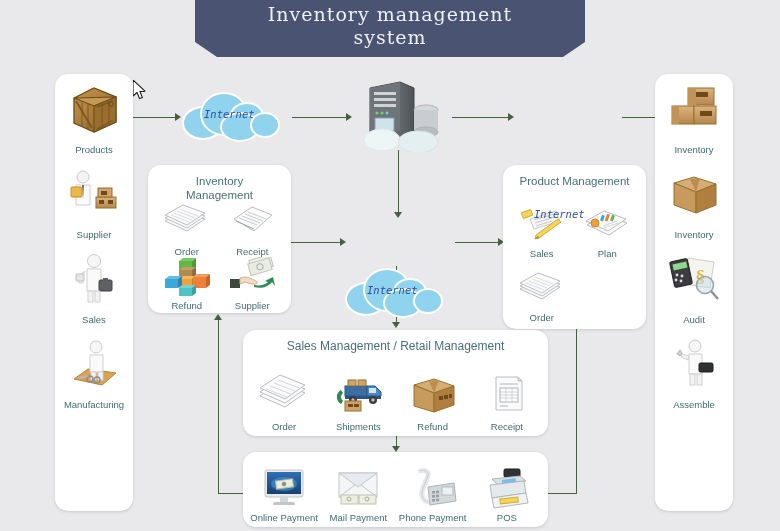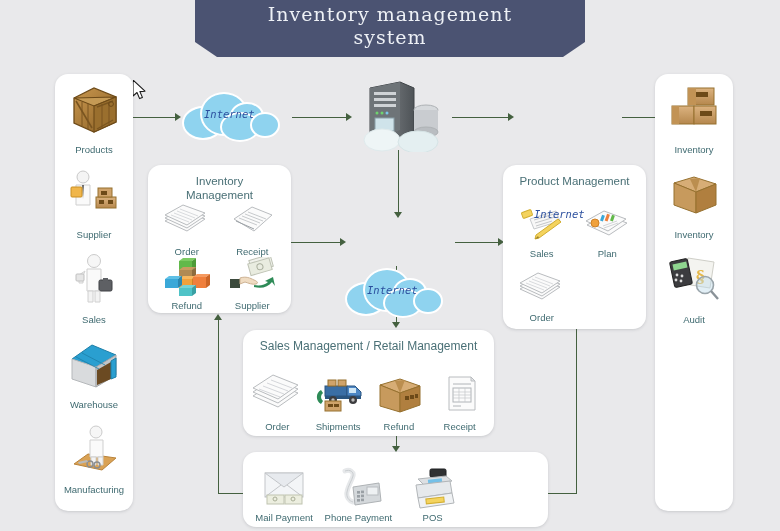--- a/index.html
+++ b/index.html
@@ -46,21 +46,21 @@
   #sidebar-left{left:55px;top:74px;height:437px;padding-top:8px;}
   #sidebar-right{left:655px;top:74px;height:437px;padding-top:8px;}
   .side-item{width:78px;display:flex;flex-direction:column;align-items:center;}
   .side-ico{width:56px;height:52px;position:relative;}
   .side-lbl{font-size:9.5px;color:#3f6a70;margin-top:10px;text-align:center;
             line-height:11px;white-space:nowrap;}
 
   
   #box-inventory{left:148px;top:165px;width:143px;height:148px;}
   #box-product{left:503px;top:165px;width:143px;height:164px;}
-  #box-sales{left:243px;top:330px;width:251px;height:106px;}
+  #box-sales{left:243px;top:330px;width:305px;height:106px;}
   #box-payment{left:243px;top:452px;width:305px;height:75px;}
 
   .grid2{position:absolute;left:6px;right:6px;top:38px;bottom:6px;
          display:grid;grid-template-columns:1fr 1fr;grid-template-rows:1fr 1fr;}
   .row4{position:absolute;left:4px;right:4px;top:33px;bottom:4px;
         display:grid;grid-template-columns:repeat(4,1fr);}
   .row4p{position:absolute;left:4px;right:4px;top:6px;bottom:4px;
         display:grid;grid-template-columns:repeat(4,1fr);}
   .cell{display:flex;flex-direction:column;align-items:center;justify-content:flex-end;}
   .cell-ico{width:52px;height:42px;position:relative;}
@@ -208,34 +208,20 @@
           <path d="M19 19 l-6 4 v8 h4 v-7z" fill="#f2f2f2" stroke="#d2d2d2"></path>
           <rect x="10" y="22" width="8" height="7" rx="1" fill="#e6e6e6" stroke="#c0c0c0"></rect>
           <rect x="33" y="28" width="13" height="11" rx="1.5" fill="#5e6064" stroke="#3f4144"></rect>
           <rect x="37" y="26" width="5" height="3" fill="#5e6064"></rect>
           <path d="M22 39 h5 v11 h-5z M29 39 h5 v11 h-5z" fill="#f3f3f3" stroke="#d0d0d0"></path>
         </svg>
       </div>
       <div class="side-lbl">Sales</div>
     </div>
 
-    <div class="side-item" style="margin-top:12px">
-      <div class="side-ico">
-        <svg width="56" height="52" viewBox="0 0 56 52">
-          <polygon points="6,22 26,8 50,18 30,30" fill="#2a9fd0" stroke="#1d7fa8"></polygon>
-          <polygon points="6,22 6,42 30,50 30,30" fill="#d9dbdd" stroke="#b5b8bb"></polygon>
-          <polygon points="30,30 50,18 50,38 30,50" fill="#c2c5c8" stroke="#a4a7aa"></polygon>
-          <polygon points="31,33 45,25 45,42 31,48" fill="#6b4a22"></polygon>
-          <polygon points="45,24 50,21 50,40 45,42" fill="#2a9fd0" stroke="#1d7fa8"></polygon>
-          <line x1="10" y1="20" x2="33" y2="32" stroke="#1d7fa8" stroke-width=".8"></line>
-          <line x1="16" y1="16" x2="39" y2="28" stroke="#1d7fa8" stroke-width=".8"></line>
-        </svg>
-      </div>
-      <div class="side-lbl">Warehouse</div>
-    </div>
 
     <div class="side-item" style="margin-top:12px">
       <div class="side-ico">
         <svg width="56" height="52" viewBox="0 0 56 52">
           <polygon points="8,42 22,32 50,36 36,48" fill="#daa254" stroke="#b9833a"></polygon>
           <circle cx="30" cy="10" r="6" fill="#f6f6f6" stroke="#cbcbcb"></circle>
           <path d="M24 18 h13 v17 h-13z" fill="#fafafa" stroke="#cfcfcf"></path>
           <path d="M25 35 h5 v8 h-5z M32 35 h5 v8 h-5z" fill="#f3f3f3" stroke="#d0d0d0"></path>
           <circle cx="24" cy="42" r="3" fill="none" stroke="#8a8d90" stroke-width="1.4"></circle>
           <circle cx="31" cy="43" r="3" fill="none" stroke="#8a8d90" stroke-width="1.4"></circle>
@@ -286,20 +272,33 @@
           <circle cx="10" cy="28" r="1.4" fill="#ddd"></circle>
             <circle cx="15" cy="29" r="1.4" fill="#ddd"></circle>
           <text x="30" y="30" font-size="17" font-family="DejaVu Serif, serif" fill="#e6b94a" font-weight="bold">§</text>
           <circle cx="39" cy="33" r="8.5" fill="rgba(190,220,235,.45)" stroke="#9aa5ab" stroke-width="1.6"></circle>
           <line x1="45" y1="39" x2="52" y2="47" stroke="#8a9298" stroke-width="2.4"></line>
         </svg>
       </div>
       <div class="side-lbl">Audit</div>
     </div>
 
+    <div class="side-item" style="margin-top:12px">
+      <div class="side-ico">
+        <svg width="56" height="52" viewBox="0 0 56 52">
+          <circle cx="29" cy="9" r="6" fill="#f6f6f6" stroke="#cbcbcb"></circle>
+          <path d="M23 17 h13 v20 h-13z" fill="#fafafa" stroke="#cfcfcf"></path>
+          <path d="M23 19 l-7 -2 l-1 3 l7 3z" fill="#f2f2f2" stroke="#d2d2d2"></path>
+          <path d="M14 13 l-3 4 l3 2 l2 -3z" fill="#d2d2d2" stroke="#b4b4b4"></path>
+          <rect x="33" y="26" width="14" height="9" rx="1.5" fill="#2f3133" stroke="#1d1f21"></rect>
+          <path d="M24 37 h5 v11 h-5z M31 37 h5 v11 h-5z" fill="#f3f3f3" stroke="#d0d0d0"></path>
+        </svg>
+      </div>
+      <div class="side-lbl">Assemble</div>
+    </div>
 
   </div>
 
   <div class="abs" style="left:352px;top:78px;width:96px;height:74px;">
     <svg width="96" height="74" viewBox="0 0 96 74">
       <polygon points="18,10 48,4 62,10 62,58 18,64" fill="url(#gSrv)" stroke="#3e4346"></polygon>
       <polygon points="18,10 48,4 48,52 18,64" fill="#6e7478"></polygon>
       <rect x="22" y="14" width="22" height="3" fill="#cfd3d6"></rect>
       <rect x="22" y="20" width="22" height="3" fill="#cfd3d6"></rect>
       <rect x="22" y="26" width="22" height="3" fill="#cfd3d6"></rect>
@@ -559,20 +558,34 @@
         <div class="cell-lbl">Receipt</div>
       </div>
     </div>
   </div>
 
   <div class="abs panel" id="box-payment">
     <div class="row4p">
       <div class="cell">
         <div class="cell-ico" style="width:54px;height:44px">
           <svg width="54" height="44" viewBox="0 0 54 44">
+            <rect x="8" y="3" width="38" height="27" rx="2" fill="#e8eaec" stroke="#c3c6c9"></rect>
+            <rect x="10" y="5" width="34" height="22" fill="url(#gMon)"></rect>
+            <ellipse cx="27" cy="17" rx="13" ry="7" fill="#4a9ad4" opacity=".55"></ellipse>
+            <rect x="19" y="13" width="17" height="8" fill="#e9ecdf" stroke="#b9bdaa" transform="rotate(-8 27 17)"></rect>
+            <circle cx="27" cy="17" r="2.2" fill="#8d9280"></circle>
+            <rect x="23" y="30" width="8" height="5" fill="#d3d6d9"></rect>
+            <rect x="16" y="35" width="22" height="3" rx="1.5" fill="#c3c6c9"></rect>
+          </svg>
+        </div>
+        <div class="cell-lbl">Online Payment</div>
+      </div>
+      <div class="cell">
+        <div class="cell-ico" style="width:54px;height:44px">
+          <svg width="54" height="44" viewBox="0 0 54 44">
             <rect x="8" y="6" width="38" height="24" fill="#f3f5f7" stroke="#c3c6c9"></rect>
             <polygon points="8,6 27,20 46,6" fill="#e7eaee" stroke="#c3c6c9"></polygon>
             <line x1="8" y1="30" x2="24" y2="18" stroke="#c3c6c9"></line>
             <line x1="46" y1="30" x2="30" y2="18" stroke="#c3c6c9"></line>
             <rect x="10" y="28" width="17" height="9" fill="#eceedf" stroke="#bfc3b0"></rect>
             <rect x="28" y="28" width="17" height="9" fill="#eceedf" stroke="#bfc3b0"></rect>
             <circle cx="18" cy="32" r="2" fill="none" stroke="#a8ad96"></circle>
             <circle cx="36" cy="32" r="2" fill="none" stroke="#a8ad96"></circle>
           </svg>
         </div>

